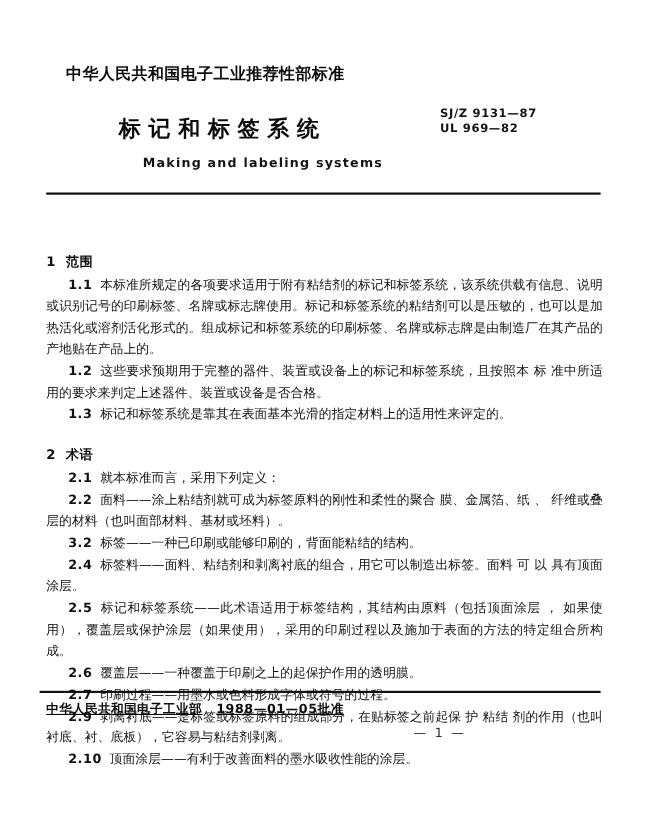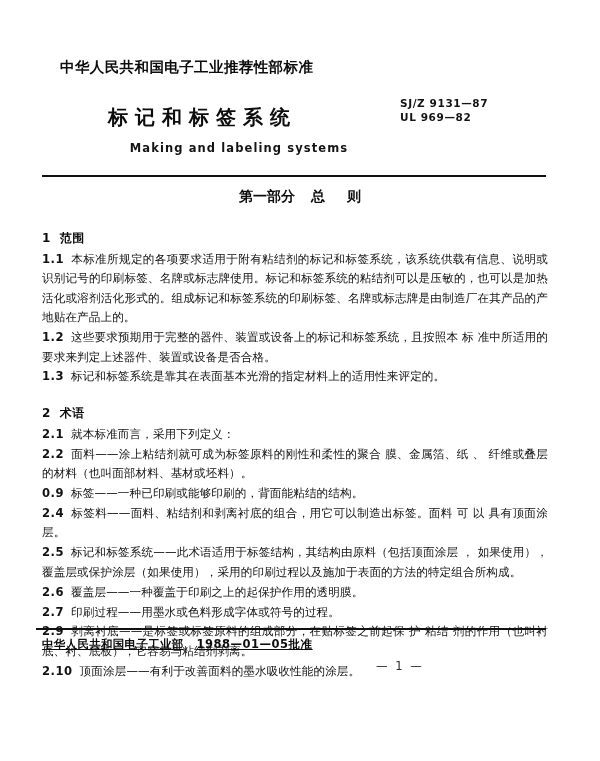--- a/index.html
+++ b/index.html
@@ -129,20 +129,21 @@
     color: #121212;
     margin: 0 0 0.5px 0;
     text-align: justify;
     text-justify: inter-ideograph;
     letter-spacing: 0.1px;
   }
   .clause .cnum {
     font-weight: bold;
     margin-right: 7px;
     letter-spacing: 0.5px;
+    margin-left: 20px;
   }
 
   
   .footer-approval {
     position: absolute;
     left: 42px;
     top: 637px;
     font-size: 11.5px;
     font-weight: bold;
     color: #0d0d0d;
@@ -176,23 +177,20 @@
     <div class="doc-title-en">Making and labeling systems</div>
   </div>
 
   <div class="std-numbers">
     <div>SJ/Z 9131—87</div>
     <div>UL 969—82</div>
   </div>
 
   <div class="rule-top"></div>
 
-  <div class="part-heading">
-    <span>第一部分</span><span class="gap1"></span><span>总</span><span class="gap2"></span><span>则</span>
-  </div>
 
   <div class="body-area">
 
     <div class="section-title">
       <span class="num">1</span><span>范围</span>
     </div>
 
     <p class="clause">
       <span class="cnum">1.1</span><span>本标准所规定的各项要求适用于附有粘结剂的标记和标签系统，该系统供载有信息、说明或识别记号的印刷标签、名牌或标志牌使用。标记和标签系统的粘结剂可以是压敏的，也可以是加热活化或溶剂活化形式的。组成标记和标签系统的印刷标签、名牌或标志牌是由制造厂在其产品的产地贴在产品上的。</span>
     </p>
@@ -207,21 +205,21 @@
       <span class="num">2</span><span>术语</span>
     </div>
 
     <p class="clause">
       <span class="cnum">2.1</span><span>就本标准而言，采用下列定义：</span>
     </p>
     <p class="clause">
       <span class="cnum">2.2</span><span>面料——涂上粘结剂就可成为标签原料的刚性和柔性的聚合 膜、金属箔、纸 、 纤维或叠层的材料（也叫面部材料、基材或坯料）。</span>
     </p>
     <p class="clause">
-      <span class="cnum">0.9</span><span>标签——一种已印刷或能够印刷的，背面能粘结的结构。</span>
+      <span class="cnum">3.2</span><span>标签——一种已印刷或能够印刷的，背面能粘结的结构。</span>
     </p>
     <p class="clause">
       <span class="cnum">2.4</span><span>标签料——面料、粘结剂和剥离衬底的组合，用它可以制造出标签。面料 可 以 具有顶面涂层。</span>
     </p>
     <p class="clause">
       <span class="cnum">2.5</span><span>标记和标签系统——此术语适用于标签结构，其结构由原料（包括顶面涂层 ， 如果使用），覆盖层或保护涂层（如果使用），采用的印刷过程以及施加于表面的方法的特定组合所构成。</span>
     </p>
     <p class="clause">
       <span class="cnum">2.6</span><span>覆盖层——一种覆盖于印刷之上的起保护作用的透明膜。</span>
     </p>

